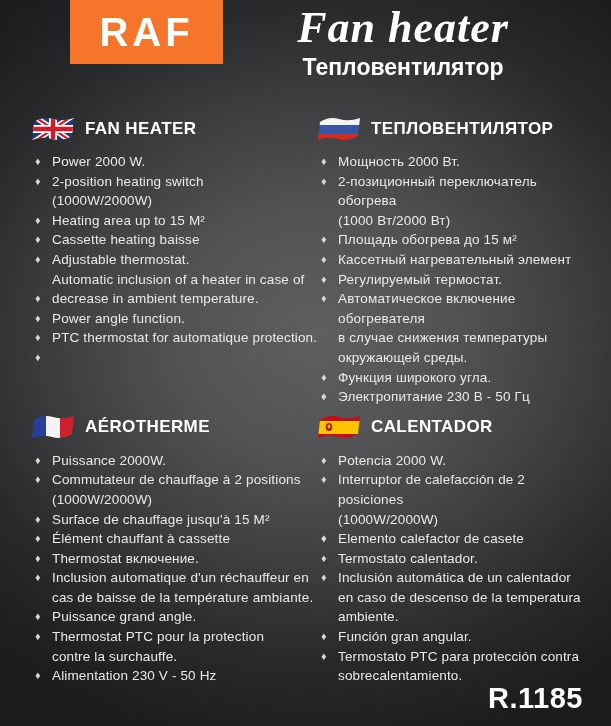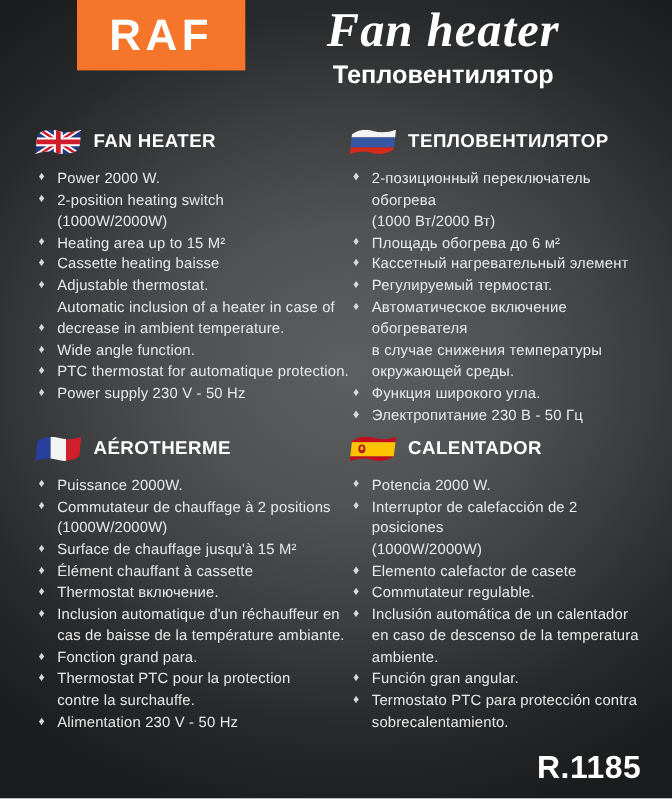--- a/index.html
+++ b/index.html
@@ -97,47 +97,47 @@
       </div>
       <div class="items">
           <div class="item"><span class="diamond">♦</span><span>Power 2000 W.</span></div>
           <div class="item"><span class="diamond">♦</span><span>2-position heating switch
 (1000W/2000W)</span></div>
           <div class="item"><span class="diamond">♦</span><span>Heating area up to 15 M²</span></div>
           <div class="item"><span class="diamond">♦</span><span>Cassette heating baisse</span></div>
           <div class="item"><span class="diamond">♦</span><span>Adjustable thermostat.
 Automatic inclusion of a heater in case of</span></div>
           <div class="item"><span class="diamond">♦</span><span>decrease in ambient temperature.</span></div>
-          <div class="item"><span class="diamond">♦</span><span>Wide angle function.</span></div>
+          <div class="item"><span class="diamond">♦</span><span>Power angle function.</span></div>
           <div class="item"><span class="diamond">♦</span><span>PTC thermostat for automatique protection.</span></div>
-          <div class="item"><span class="diamond">♦</span><span>Power supply 230 V - 50 Hz</span></div>
+          <div class="item"><span class="diamond">♦</span></div>
         </div>
     </section>
 
     <section>
       <div class="section-header">
         <svg class="flag" viewBox="0 0 42 28">
           <defs>
               <clipPath id="wv2">
                 <path d="M2,7 Q11,1 21,4 T42,3 L40,21 Q30,27 20,24 T0,25 Z"></path>
               </clipPath>
             </defs>
           <g clip-path="url(#wv2)">
             <rect x="0" y="0" width="42" height="10" fill="#f4f4f4"></rect>
             <rect x="0" y="10" width="42" height="9" fill="#3757a5"></rect>
             <rect x="0" y="19" width="42" height="9" fill="#d52b1e"></rect>
           </g>
         </svg>
         <span class="section-title">ТЕПЛОВЕНТИЛЯТОР</span>
       </div>
       <div class="items">
-          <div class="item"><span class="diamond">♦</span></div>
+          <div class="item"><span class="diamond">♦</span><span>Мощность 2000 Вт.</span></div>
           <div class="item"><span class="diamond">♦</span><span>2-позиционный переключатель обогрева
 (1000 Вт/2000 Вт)</span></div>
-          <div class="item"><span class="diamond">♦</span><span>Площадь обогрева до 6 м²</span></div>
+          <div class="item"><span class="diamond">♦</span><span>Площадь обогрева до 15 м²</span></div>
           <div class="item"><span class="diamond">♦</span><span>Кассетный нагревательный элемент</span></div>
           <div class="item"><span class="diamond">♦</span><span>Регулируемый термостат.</span></div>
           <div class="item"><span class="diamond">♦</span><span>Автоматическое включение обогревателя
 в случае снижения температуры
 окружающей среды.</span></div>
           <div class="item"><span class="diamond">♦</span><span>Функция широкого угла.</span></div>
           <div class="item"><span class="diamond">♦</span></div>
           <div class="item"><span class="diamond">♦</span><span>Электропитание 230 В - 50 Гц</span></div>
         </div>
     </section>
@@ -160,21 +160,21 @@
       </div>
       <div class="items">
           <div class="item"><span class="diamond">♦</span><span>Puissance 2000W.</span></div>
           <div class="item"><span class="diamond">♦</span><span>Commutateur de chauffage à 2 positions
 (1000W/2000W)</span></div>
           <div class="item"><span class="diamond">♦</span><span>Surface de chauffage jusqu'à 15 M²</span></div>
           <div class="item"><span class="diamond">♦</span><span>Élément chauffant à cassette</span></div>
           <div class="item"><span class="diamond">♦</span><span>Thermostat включение.</span></div>
           <div class="item"><span class="diamond">♦</span><span>Inclusion automatique d'un réchauffeur en
 cas de baisse de la température ambiante.</span></div>
-          <div class="item"><span class="diamond">♦</span><span>Fonction grand para.</span></div>
+          <div class="item"><span class="diamond">♦</span><span>Puissance grand angle.</span></div>
           <div class="item"><span class="diamond">♦</span><span>Thermostat PTC pour la protection
 contre la surchauffe.</span></div>
           <div class="item"><span class="diamond">♦</span><span>Alimentation 230 V - 50 Hz</span></div>
         </div>
     </section>
 
     <section>
       <div class="section-header">
         <svg class="flag" viewBox="0 0 42 28">
           <defs>
@@ -191,21 +191,21 @@
           </g>
         </svg>
         <span class="section-title">CALENTADOR</span>
       </div>
       <div class="items">
           <div class="item"><span class="diamond">♦</span><span>Potencia 2000 W.</span></div>
           <div class="item"><span class="diamond">♦</span><span>Interruptor de calefacción de 2 posiciones
 (1000W/2000W)</span></div>
           <div class="item"><span class="diamond">♦</span></div>
           <div class="item"><span class="diamond">♦</span><span>Elemento calefactor de casete</span></div>
-          <div class="item"><span class="diamond">♦</span><span>Commutateur regulable.</span></div>
+          <div class="item"><span class="diamond">♦</span><span>Termostato calentador.</span></div>
           <div class="item"><span class="diamond">♦</span><span>Inclusión automática de un calentador
 en caso de descenso de la temperatura
 ambiente.</span></div>
           <div class="item"><span class="diamond">♦</span><span>Función gran angular.</span></div>
           <div class="item"><span class="diamond">♦</span><span>Termostato PTC para protección contra
 sobrecalentamiento.</span></div>
         </div>
     </section>
 
   </div>

